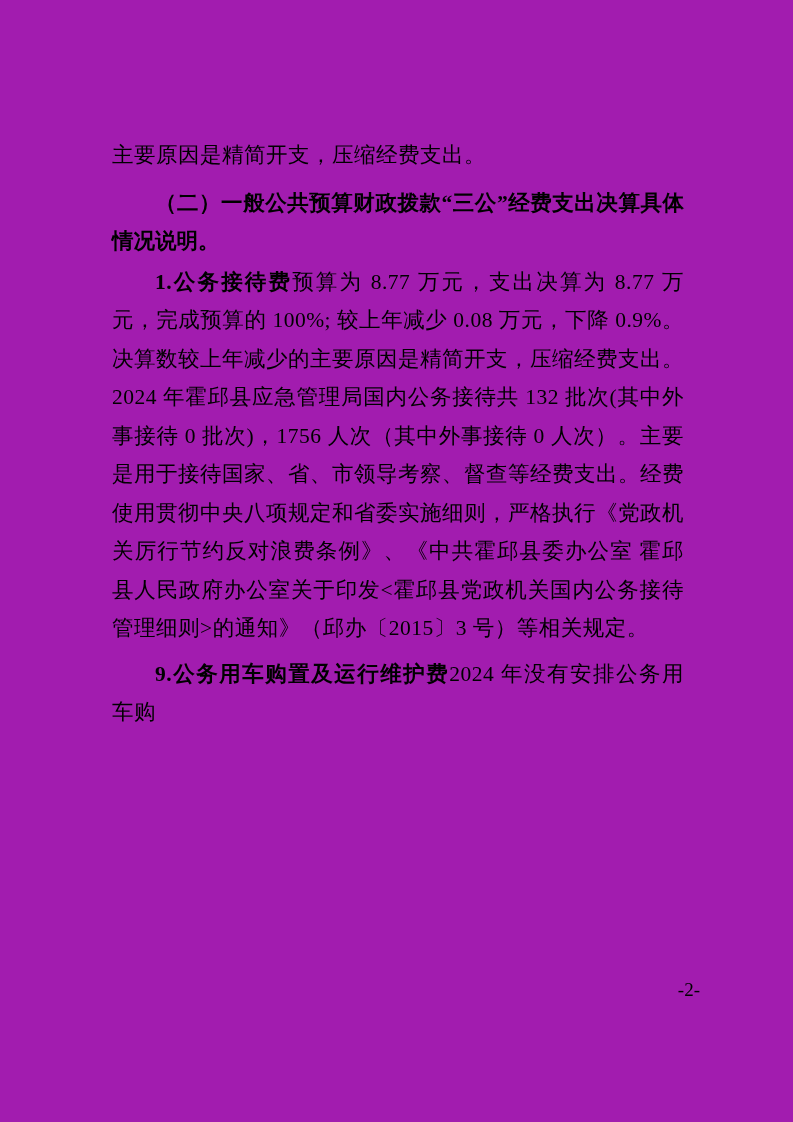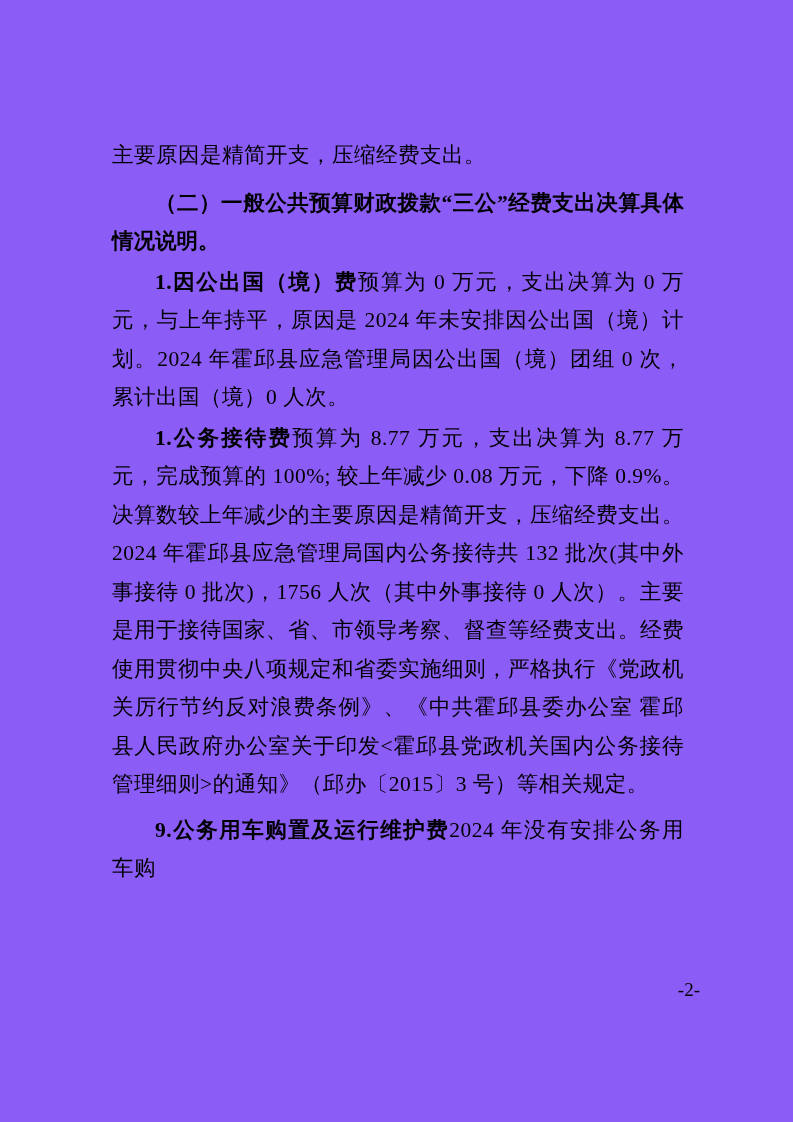--- a/index.html
+++ b/index.html
@@ -4,21 +4,21 @@
 <style>
   html, body {
     margin: 0;
     padding: 0;
     background: #ffffff;
   }
   .page {
     position: relative;
     width: 793px;
     height: 1122px;
-    background: #8b5cf6;
+    background: #a21caf;
     overflow: hidden;
     font-family: "Liberation Serif", "DejaVu Serif", serif;
     color: #000000;
   }
   .content {
     position: absolute;
     left: 112px;
     top: 136px;
     width: 572px;
     font-size: 21.5px;
@@ -69,23 +69,20 @@
 
     <p class="para-plain">
       <span>主要原因是精简开支，压缩经费支出。</span>
     </p>
 
     <p class="para-heading">
       <span>（二）一般公共预算财政拨款“三公”经费支出决算具体情况说明。</span>
     </p>
 
 
-    <p class="para-body">
-      <span class="lead">1.因公出国（境）费</span><span>预算为 0 万元，支出决算为 0 万元，与上年持平，原因是 2024 年未安排因公出国（境）计划。2024 年霍邱县应急管理局因公出国（境）团组 0 次，累计出国（境）0 人次。</span>
-    </p>
 
     <p class="para-body">
       <span class="lead">1.公务接待费</span><span>预算为 8.77 万元，支出决算为 8.77 万元，完成预算的 100%; 较上年减少 0.08 万元，下降 0.9%。决算数较上年减少的主要原因是精简开支，压缩经费支出。2024 年霍邱县应急管理局国内公务接待共 132 批次(其中外事接待 0 批次)，1756 人次（其中外事接待 0 人次）。主要是用于接待国家、省、市领导考察、督查等经费支出。经费使用贯彻中央八项规定和省委实施细则，严格执行《党政机关厉行节约反对浪费条例》、《中共霍邱县委办公室 霍邱县人民政府办公室关于印发&lt;霍邱县党政机关国内公务接待管理细则&gt;的通知》（邱办〔2015〕3 号）等相关规定。</span>
     </p>
 
     <p class="para-body para-last">
       <span class="lead">9.公务用车购置及运行维护费</span><span>2024 年没有安排公务用车购</span>
     </p>
 
   </div>

